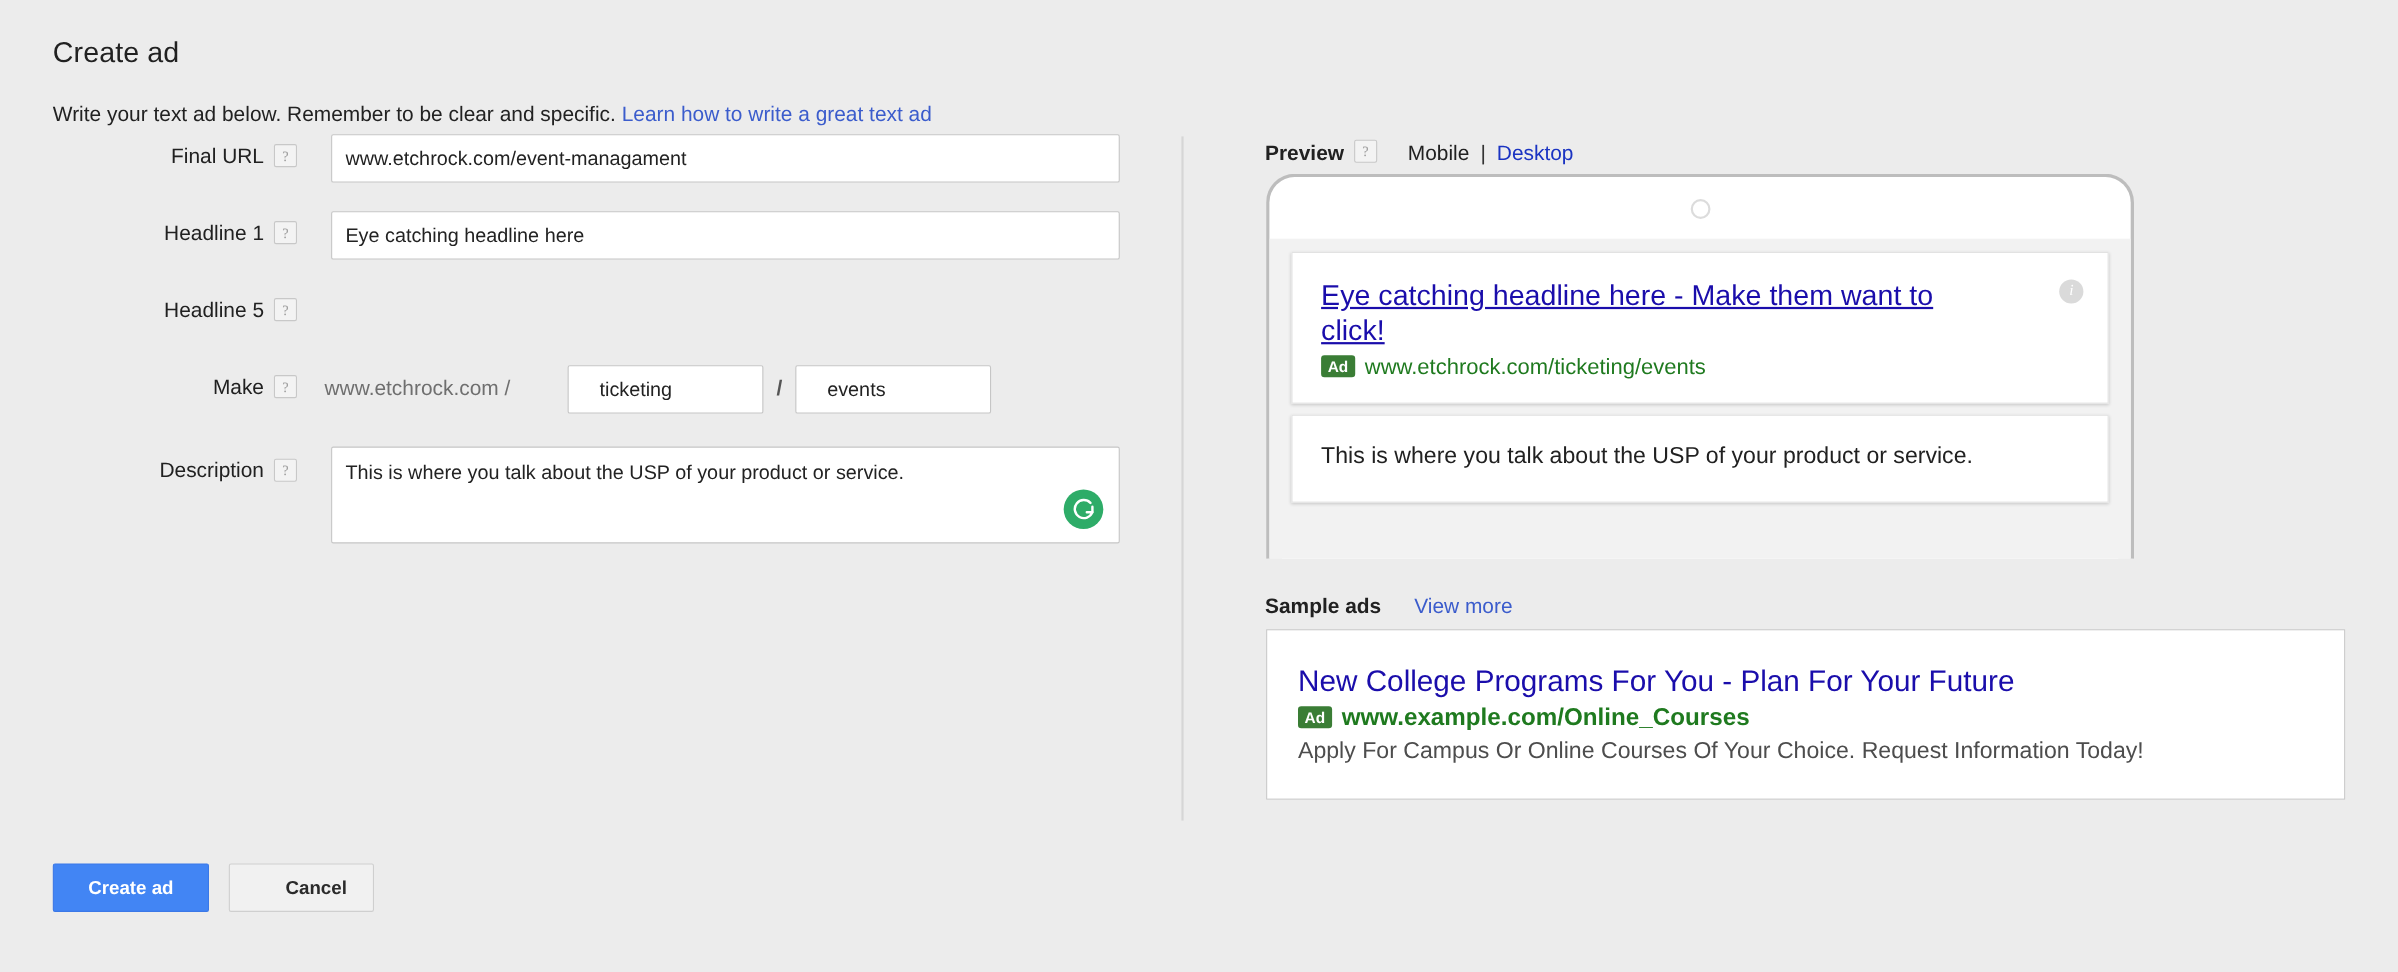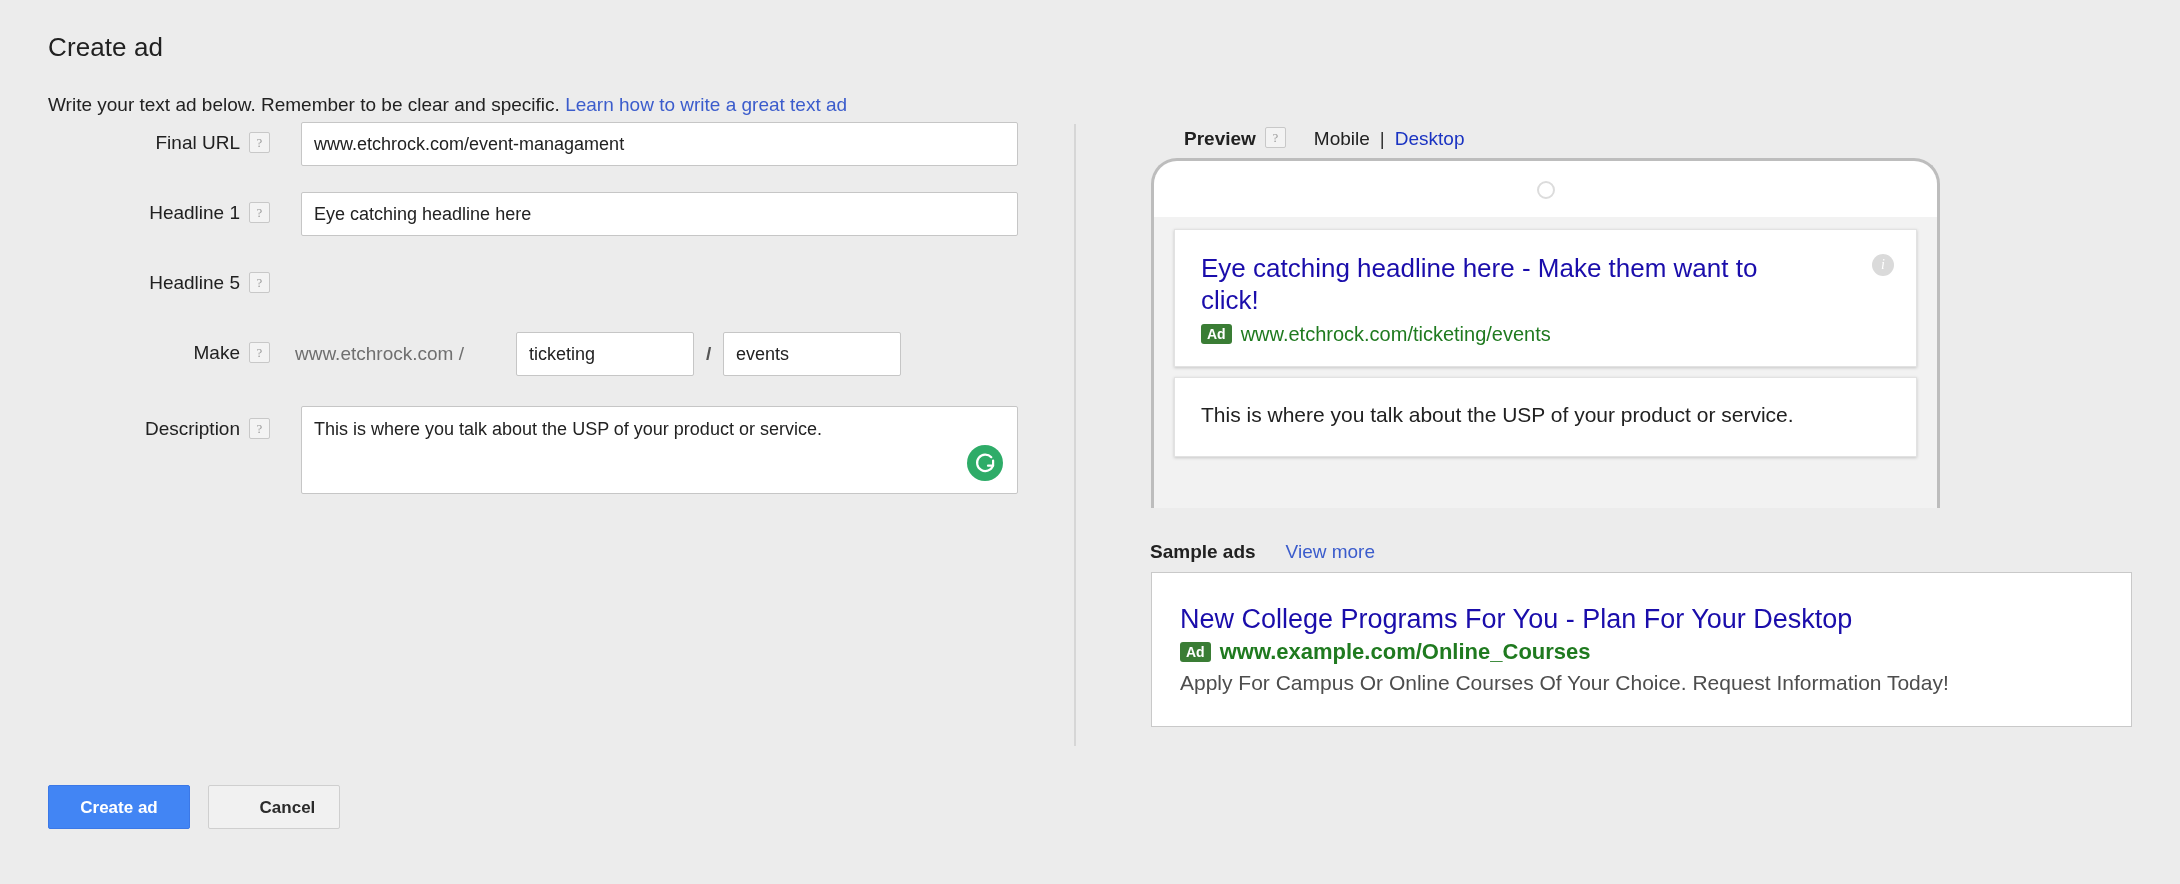--- a/index.html
+++ b/index.html
@@ -67,21 +67,21 @@
   }
   .path-slash {
     position: absolute; top: 10px;
     font-size: 19px; color: #555; font-weight: bold;
     line-height: 24px;
   }
   .path-inp {
     position: absolute; top: 0;
     height: 44px; width: 178px;
     border: 1px solid #c6c6c6; background: #fff; border-radius: 2px;
-    font-size: 18px; color: #222; padding: 0 12px;
+    font-size: 18px; color: #222; padding: 0 28px;
     font-family: "Liberation Sans", sans-serif; outline: none;
   }
 
   
   .desc-box {
     position: absolute; left: 301px; top: 0;
     width: 717px; height: 88px;
     border: 1px solid #c6c6c6; background: #fff; border-radius: 2px;
   }
   .desc-text {
@@ -98,21 +98,21 @@
   
   .divider {
     position: absolute; left: 1074px; top: 124px;
     width: 2px; height: 622px;
     background: #d6d6d6;
   }
 
   
   .preview-head {
     position: absolute; left: 1150px; top: 127px;
-    font-size: 19px; line-height: 24px; white-space: nowrap; margin-left: 34px;
+    font-size: 19px; line-height: 24px; white-space: nowrap;
   }
   .preview-head .pv-title { font-weight: bold; color: #212121; }
   .preview-head .help { vertical-align: 3px; }
   .preview-head .pv-mobile { margin-left: 28px; color: #212121; }
   .preview-head .pv-sep { margin: 0 10px; color: #333; }
   .preview-head .pv-desktop { color: #1a33c2; text-decoration: none; }
 
   .phone {
     position: absolute; left: 1151px; top: 158px;
     width: 789px; height: 350px;
@@ -139,20 +139,21 @@
     position: relative;
   }
   .ad-card + .ad-card { margin-top: 10px; }
   .ad-card-top { padding: 22px 26px 20px 26px; }
   .ad-card-bot { padding: 22px 26px 26px 26px; }
 
   .ad-headline {
     font-size: 26px; line-height: 32px;
     color: #1a0dab; font-weight: normal;
     max-width: 610px;
+    text-decoration: underline;
   }
   .ad-url-line { margin-top: 7px; white-space: nowrap; }
   .ad-badge {
     display: inline-block;
     background: #3a7d35; color: #fff;
     font-size: 14px; font-weight: bold;
     line-height: 18px; padding: 1px 6px;
     border-radius: 3px; vertical-align: 2px;
     font-family: "Liberation Sans", sans-serif;
   }
@@ -296,21 +297,21 @@
 
     </div>
   </div>
 
   <div class="sample-head">
     <span class="sa-title">Sample ads</span><a class="sa-link" href="#">View more</a>
   </div>
 
   <div class="sample-card">
     <div class="sample-inner">
-      <div class="s-headline">New College Programs For You - Plan For Your Desktop</div>
+      <div class="s-headline">New College Programs For You - Plan For Your Future</div>
       <div class="s-url-line">
         <span class="ad-badge">Ad</span><span class="s-url">www.example.com/Online_Courses</span>
       </div>
       <div class="s-desc">Apply For Campus Or Online Courses Of Your Choice. Request Information Today!</div>
     </div>
   </div>
 
   <div class="btn-bar">
     <div class="btn btn-primary">Create ad</div>
     <div class="btn btn-secondary">Cancel</div>

